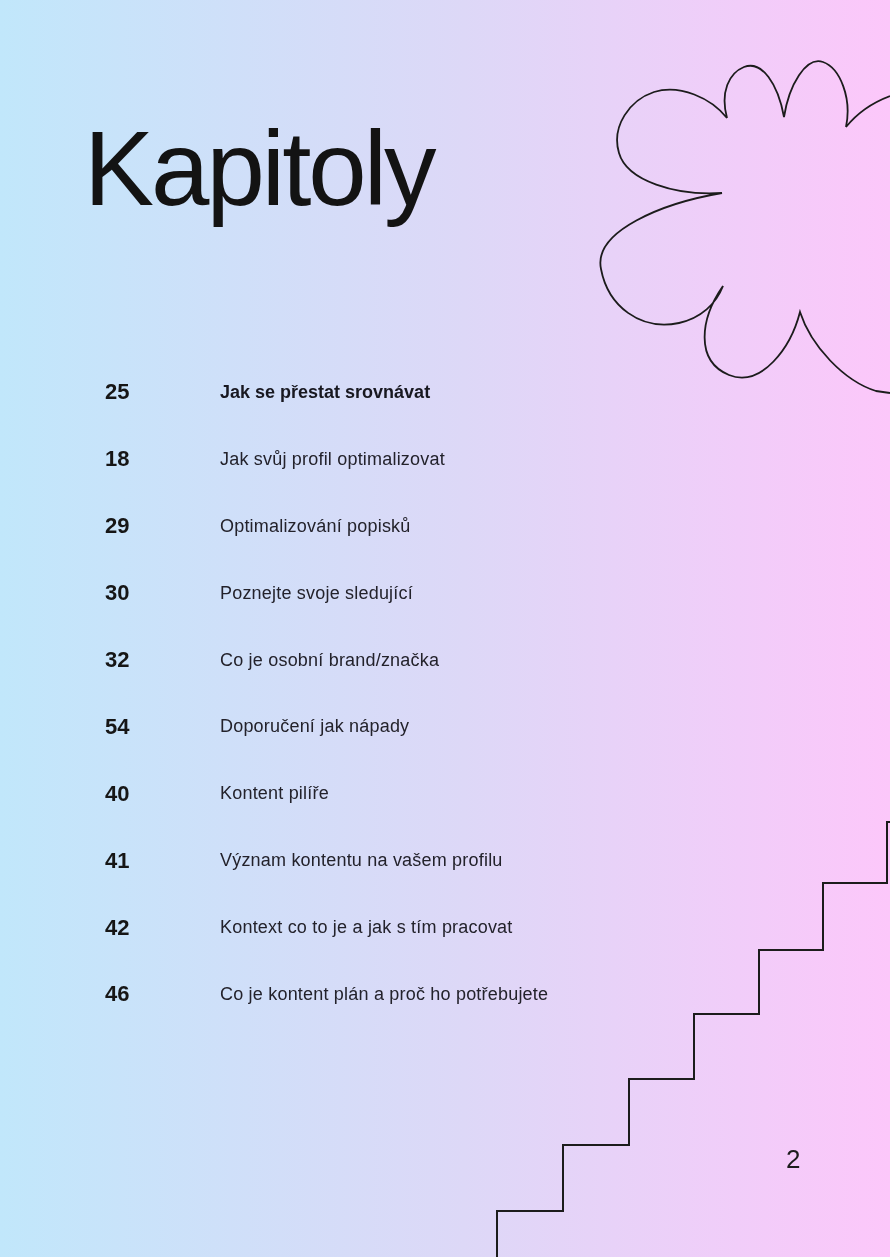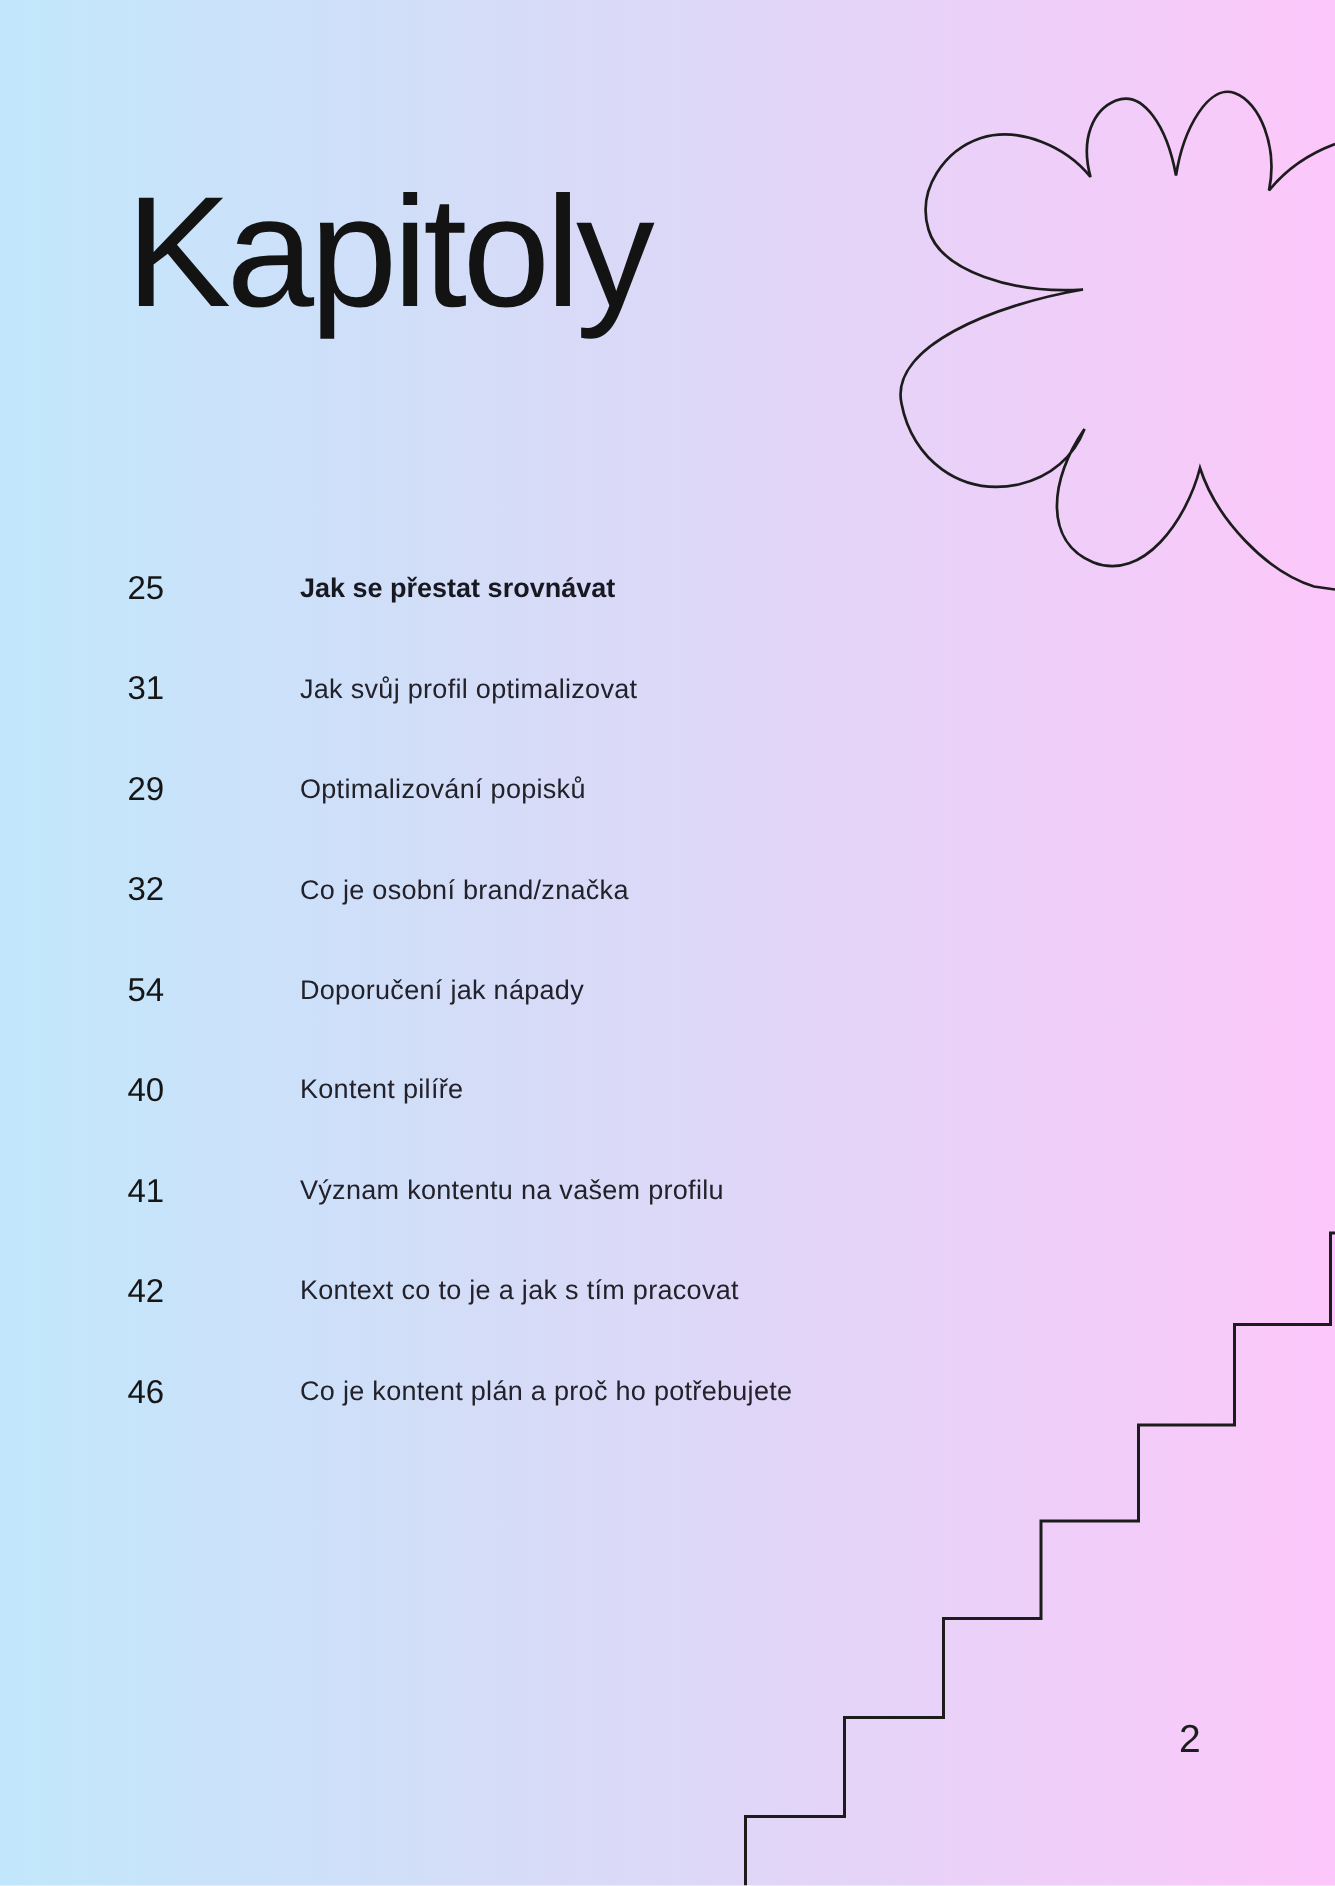--- a/index.html
+++ b/index.html
@@ -37,22 +37,23 @@
   }
   .toc-row {
     display: flex;
     align-items: center;
     height: 66.9px;
   }
   .toc-page {
     width: 115px;
     flex: 0 0 115px;
     font-size: 22px;
-    font-weight: 400;
+    font-weight: 700;
     color: #161616;
+    margin-left: 20px;
   }
   .toc-title {
     font-size: 18px;
     font-weight: 400;
     color: #23222b;
     letter-spacing: 0.2px;
     white-space: nowrap;
   }
   .toc-row.emphasis .toc-title {
     font-weight: 700;
@@ -94,29 +95,33 @@
 
   <div class="page-title">Kapitoly</div>
 
   <div class="toc">
   <div class="toc-row emphasis">
     <span class="toc-page">25</span>
     <span class="toc-title">Jak se přestat srovnávat</span>
   </div>
 
   <div class="toc-row">
-    <span class="toc-page">31</span>
+    <span class="toc-page">18</span>
     <span class="toc-title">Jak svůj profil optimalizovat</span>
   </div>
 
   <div class="toc-row">
     <span class="toc-page">29</span>
     <span class="toc-title">Optimalizování popisků</span>
   </div>
 
+  <div class="toc-row">
+    <span class="toc-page">30</span>
+    <span class="toc-title">Poznejte svoje sledující</span>
+  </div>
 
   <div class="toc-row">
     <span class="toc-page">32</span>
     <span class="toc-title">Co je osobní brand/značka</span>
   </div>
 
   <div class="toc-row">
     <span class="toc-page">54</span>
     <span class="toc-title">Doporučení jak nápady</span>
   </div>

